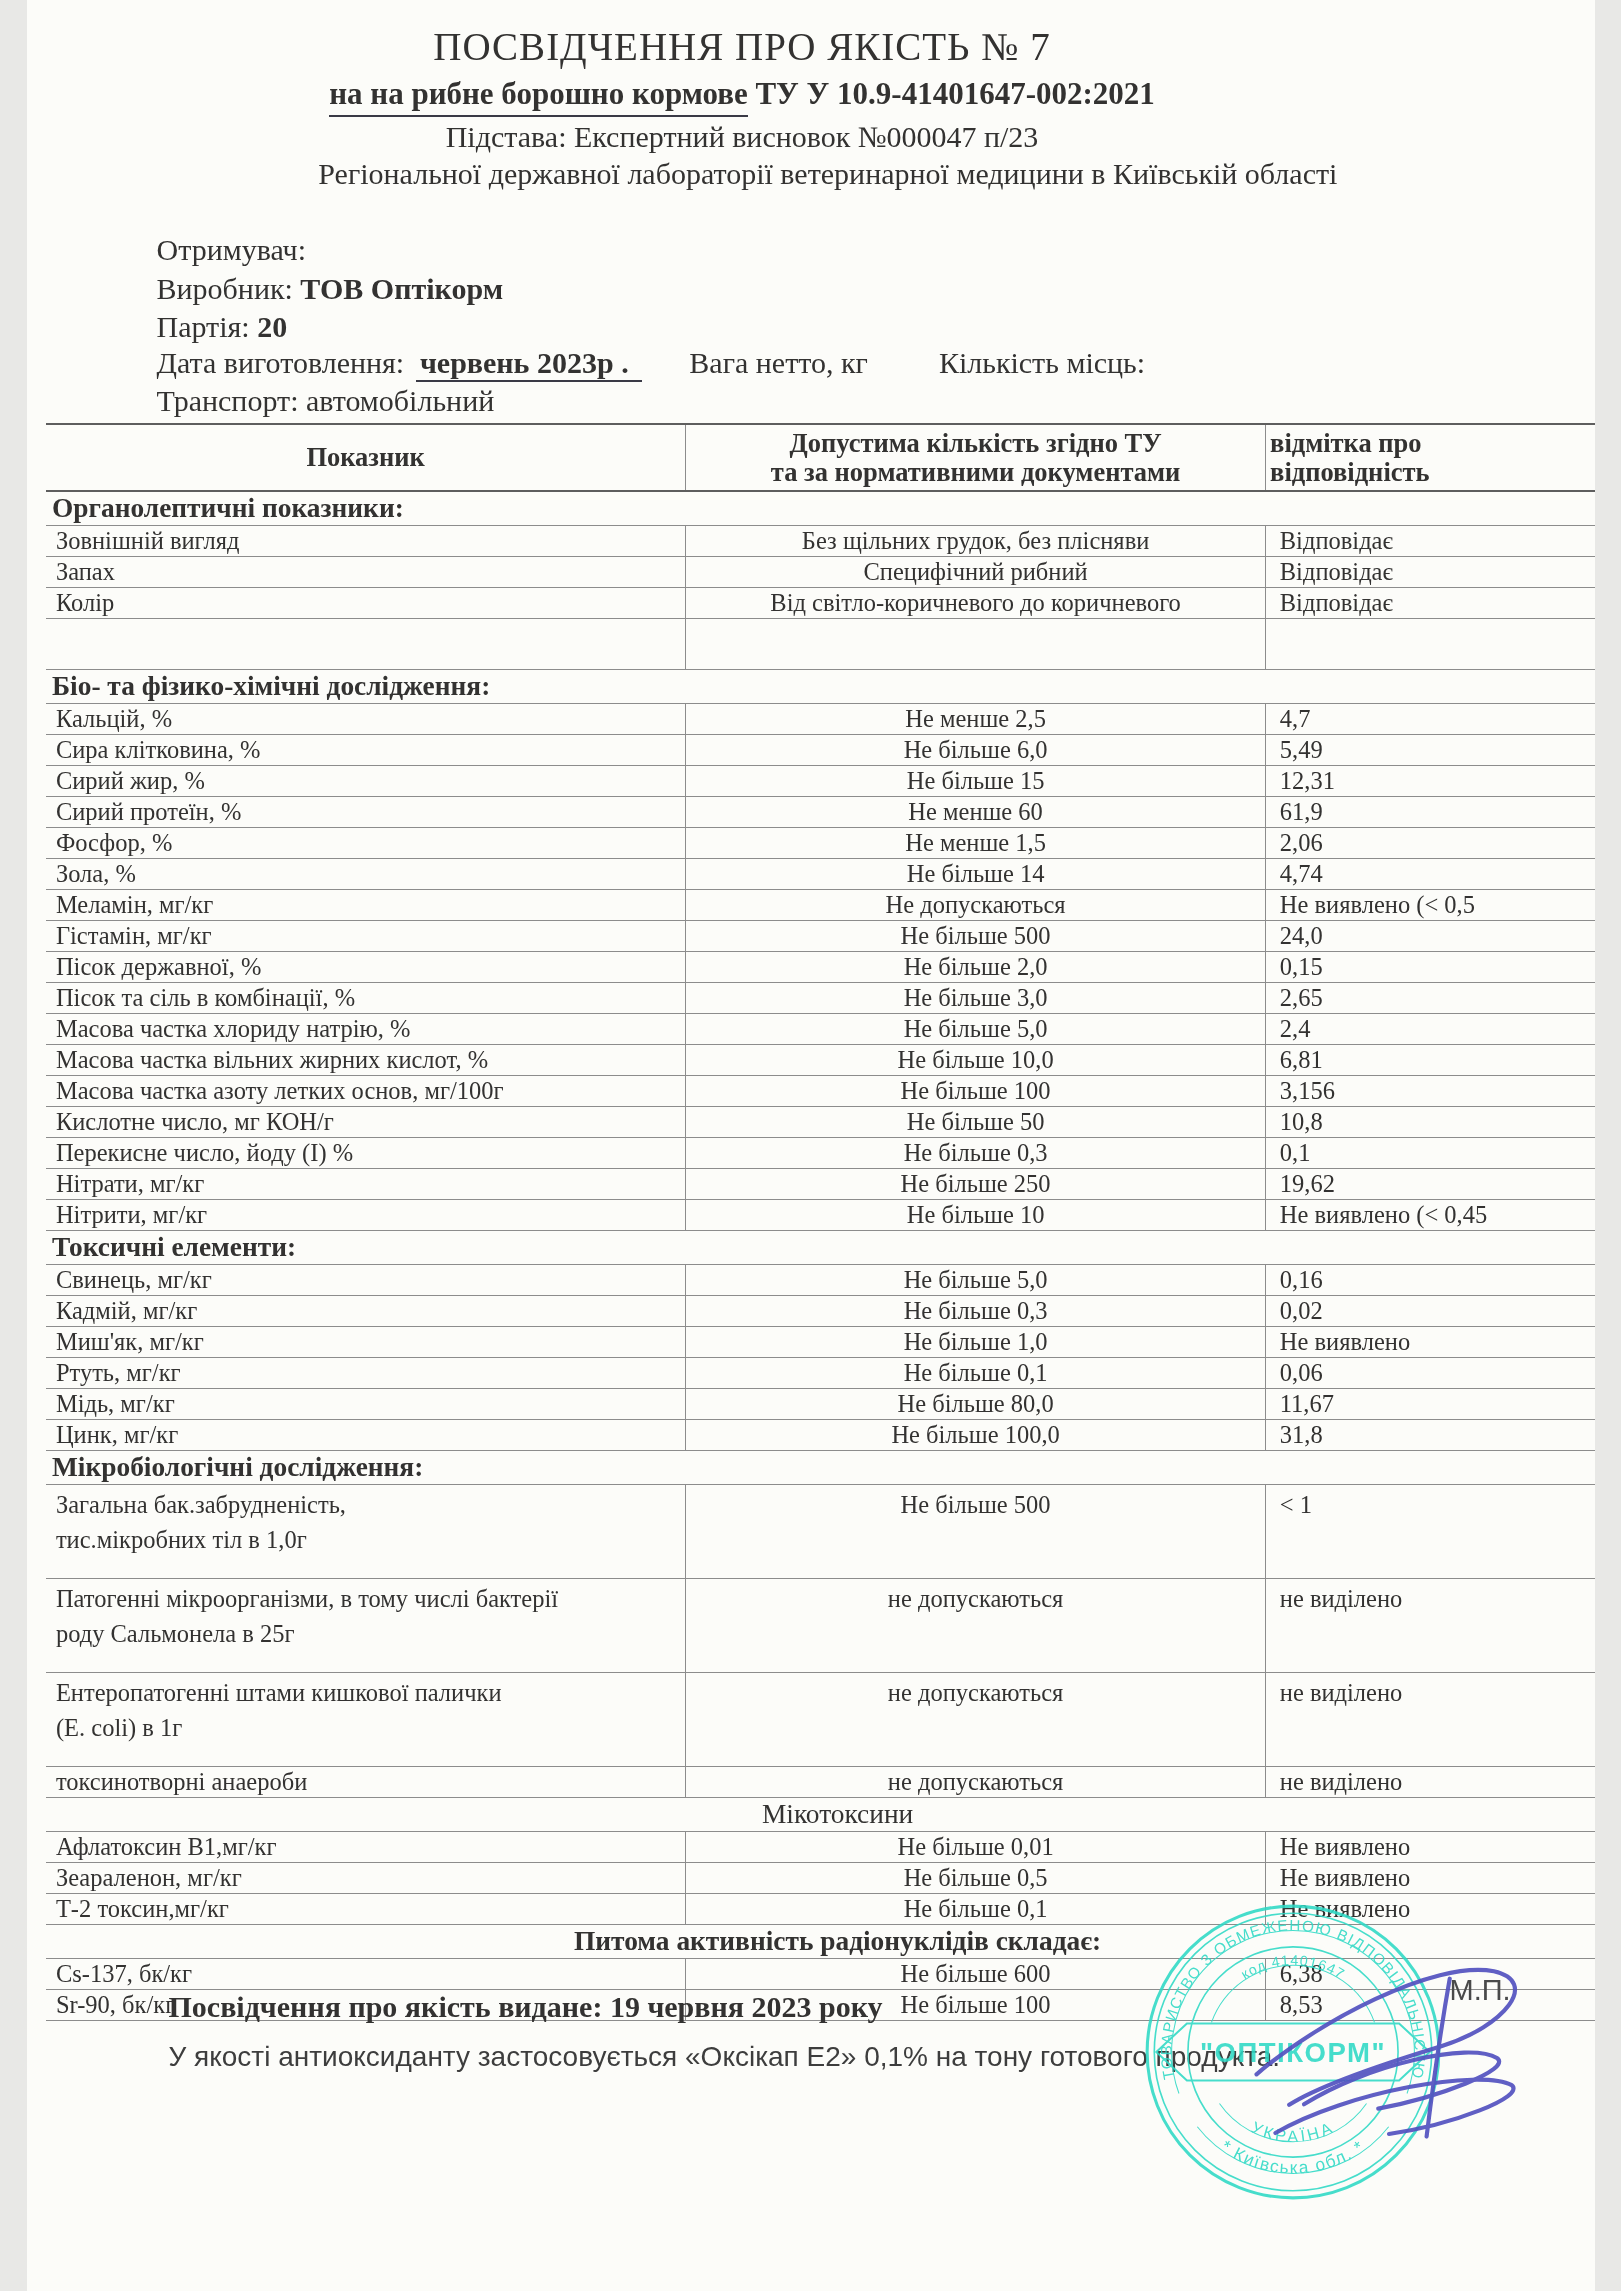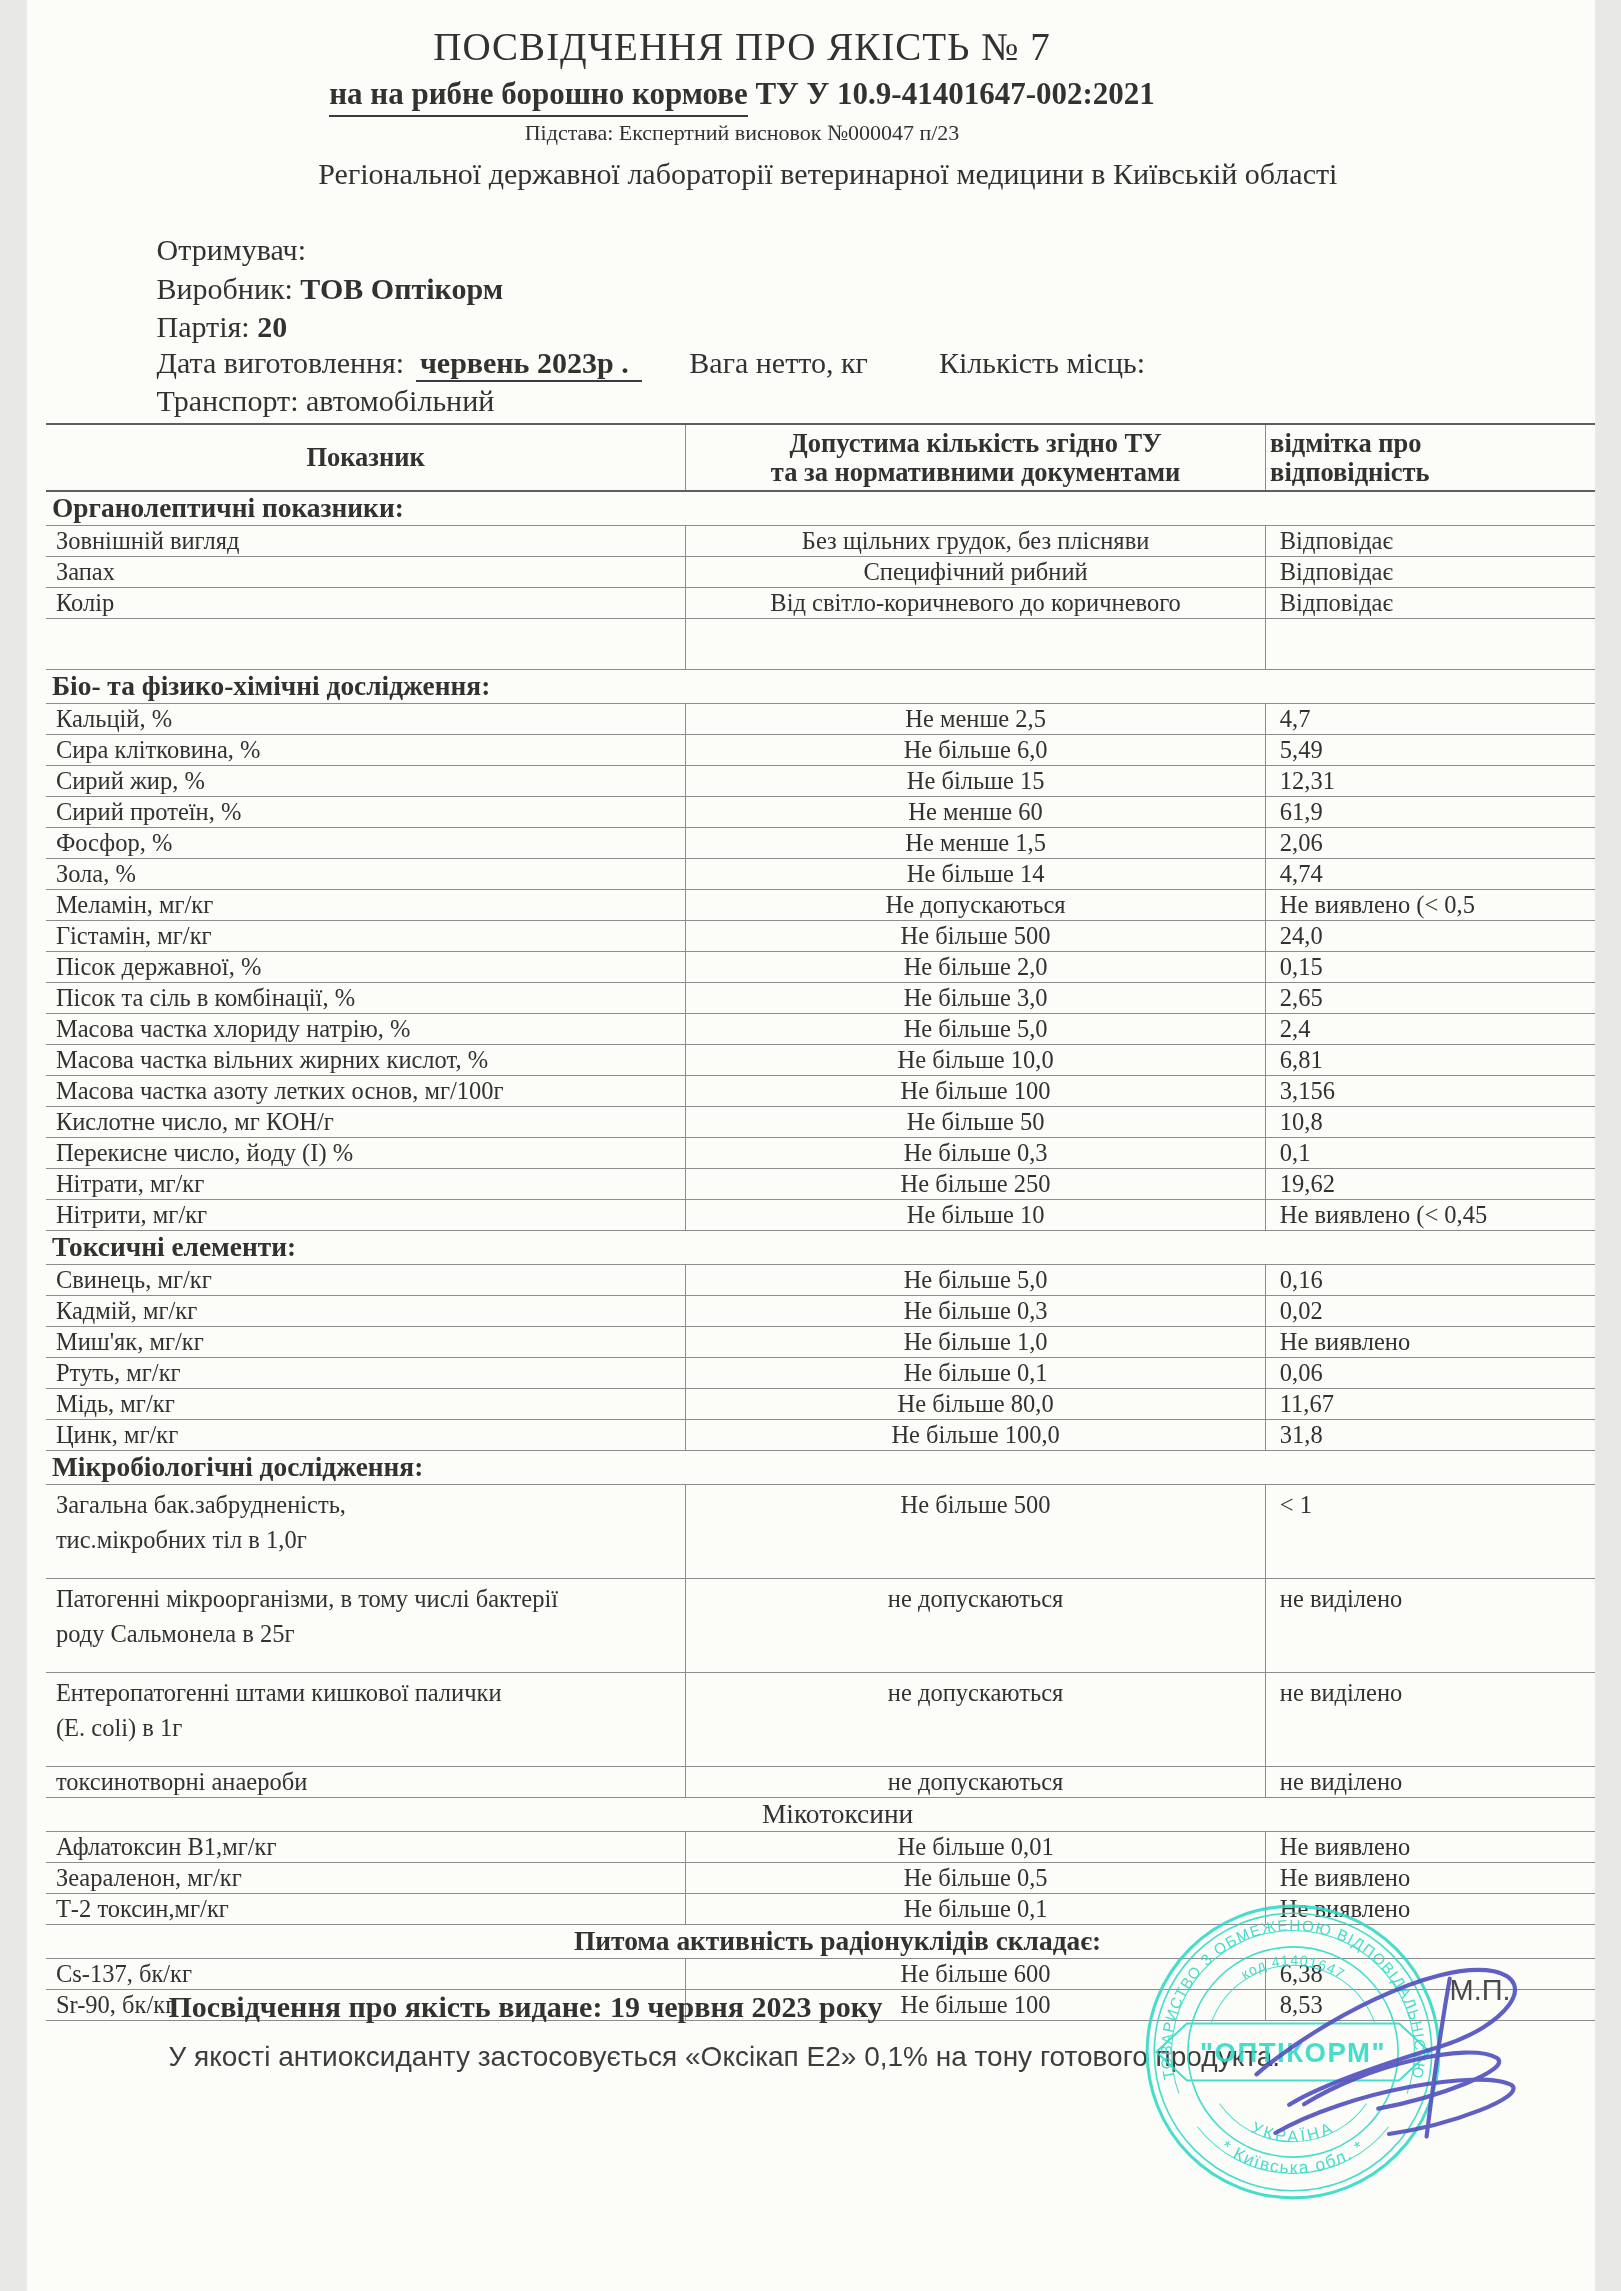--- a/index.html
+++ b/index.html
@@ -19,21 +19,21 @@
     font-family:"Liberation Serif","DejaVu Serif",serif;
     color:var(--ink);
     overflow:hidden;
     margin:0 auto;
   }
   
   .doc-head{position:absolute;left:0;top:0;width:1431px;text-align:center;}
   .doc-title{position:absolute;left:0;top:23.5px;width:100%;font-size:39px;letter-spacing:1px;white-space:nowrap;}
   .doc-subject{position:absolute;left:0;top:76px;width:100%;font-size:31px;font-weight:bold;white-space:nowrap;}
   .doc-subject .u{border-bottom:2.9px solid #3a3a46;padding-bottom:4px;}
-  .doc-basis{position:absolute;left:0;top:120px;width:100%;font-size:22px;white-space:nowrap;}
+  .doc-basis{position:absolute;left:0;top:120px;width:100%;font-size:30px;white-space:nowrap;}
   .doc-lab{position:absolute;left:0;top:157px;width:112%;font-size:30px;white-space:nowrap;}
   
   .info-line{position:absolute;left:130px;font-size:30px;white-space:nowrap;}
   .bold{font-weight:bold;}
   .date-value{font-weight:bold;border-bottom:2.5px solid #3a3a46;padding:0 13.7px 1px 3.9px;margin-left:11.8px;}
   .ml-weight{margin-left:47px;}
   .ml-places{margin-left:71px;}
   
   .qtable{
     position:absolute;left:19.6px;top:423px;width:1583px;

